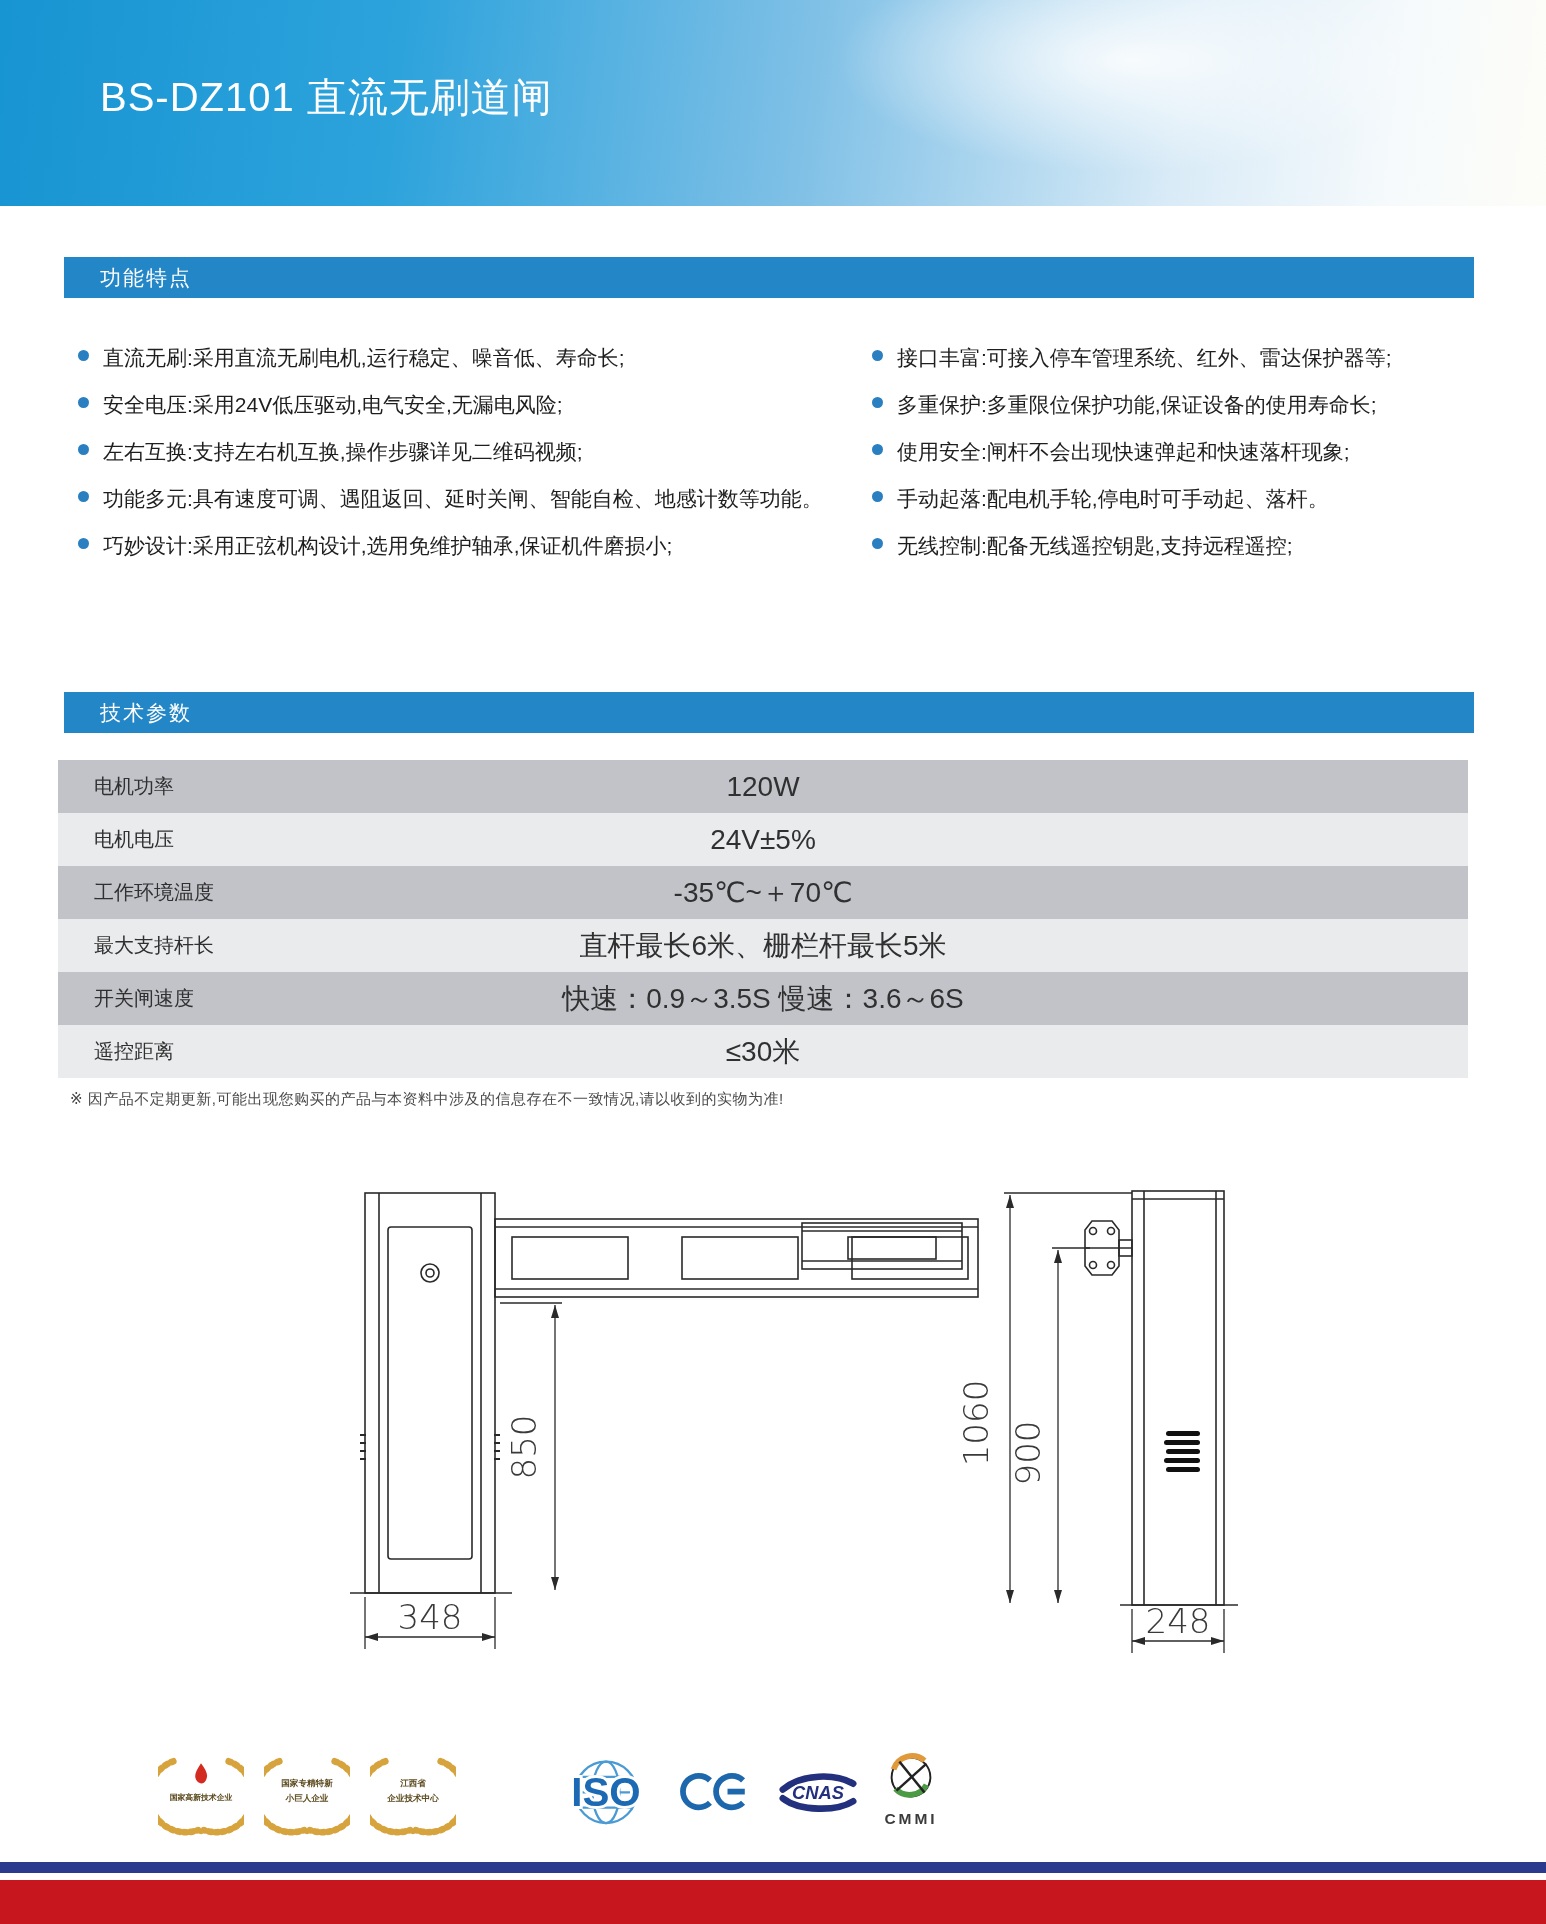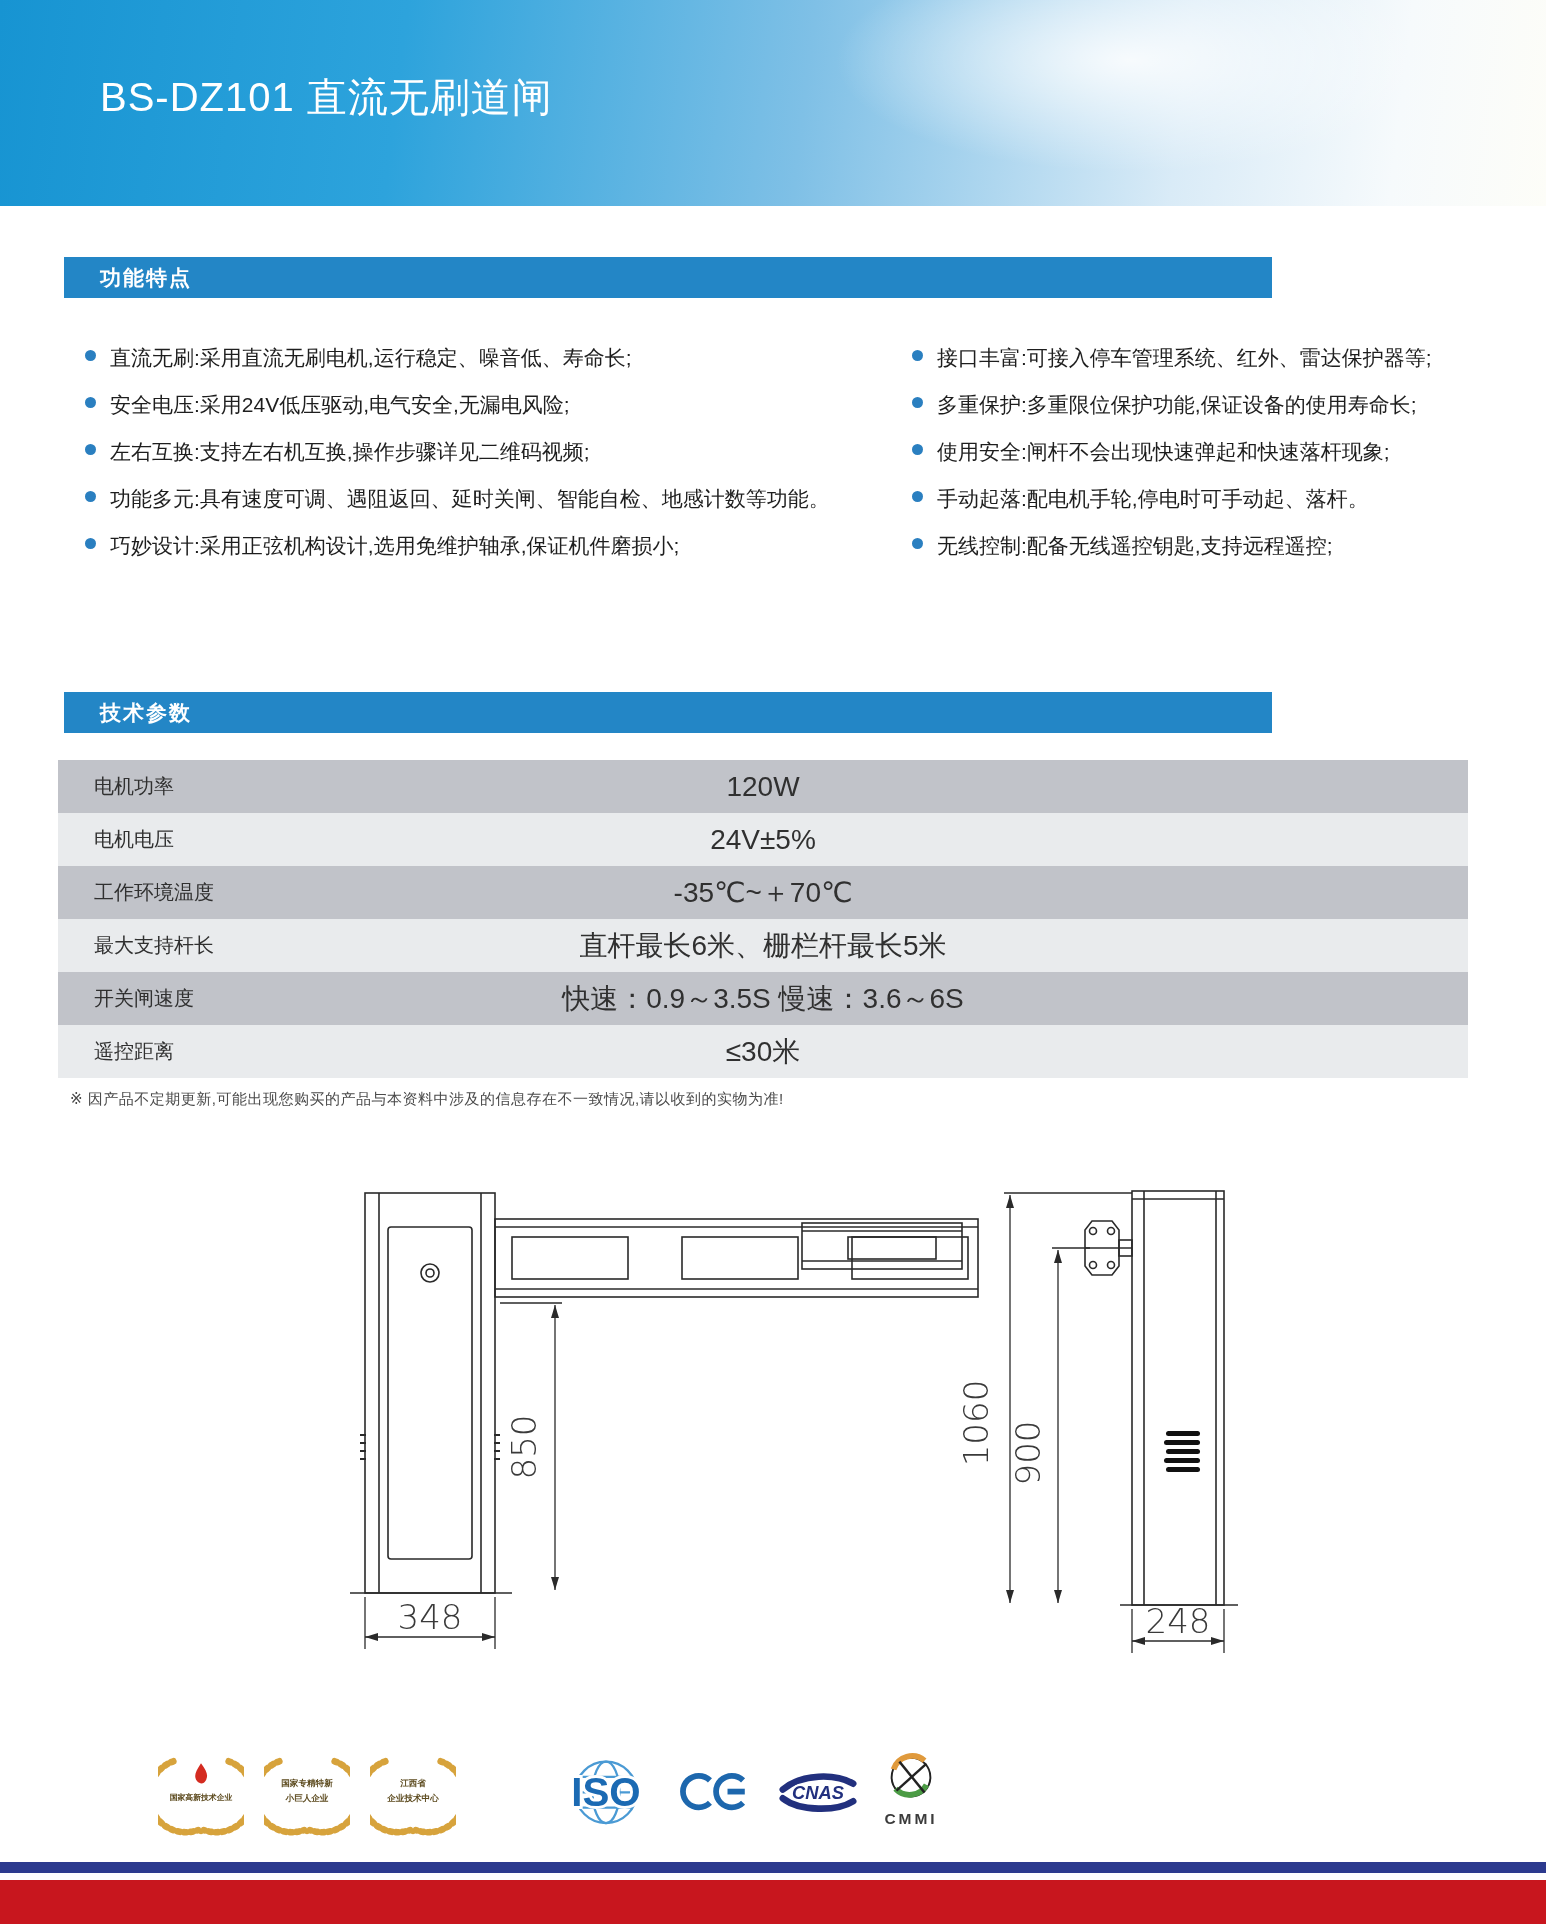--- a/index.html
+++ b/index.html
@@ -19,33 +19,32 @@
       radial-gradient(ellipse 420px 160px at 1130px 60px, rgba(255,255,255,.85), rgba(255,255,255,0) 70%),
       linear-gradient(97deg,#1794d2 0%, #2da3dc 26%, #7fc0e6 52%, #d9ebf7 76%, #f6fafc 90%, #fdfdf8 100%);
   }
   .header-title {
     position:absolute; left:100px; top:70px;
     font-size:40px; font-weight:500; letter-spacing:1px; color:#ffffff;
   }
 
   
   .section-bar {
-    position:absolute; left:64px; width:1208px; height:41px;
+    position:absolute; left:64px; width:1410px; height:41px;
     background:#2386c6; color:#fff;
-    font-size:21px; font-weight:700; letter-spacing:2px;
+    font-size:21px; font-weight:400; letter-spacing:2px;
     line-height:41px; padding-left:36px;
   }
   .bar-features { top:257px; }
   .bar-specs    { top:692px;padding-left:36px; }
 
   
   .features {
-    position:absolute; left:61px; top:344px; width:1410px;
+    position:absolute; left:54px; top:344px; width:1410px;
     display:flex;
-    gap:33px;
   }
   .feature-col { list-style:none; }
   .feature-col.left  { width:818px; padding-left:24px; }
   .feature-col.right { flex:1;      padding-left:0; }
   .feature-item {
     display:flex; align-items:flex-start;
     height:22px; margin-bottom:25px;
     font-size:21px; color:#1e1e1e; white-space:nowrap;
   }
   .bullet-dot {

